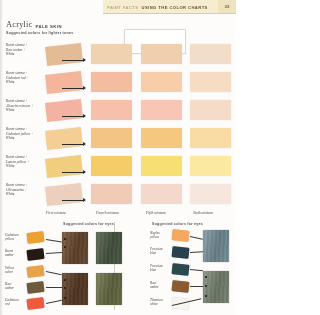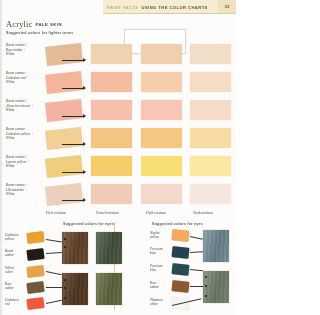--- a/index.html
+++ b/index.html
@@ -30,21 +30,21 @@
     position:absolute;right:0;top:0;width:18px;height:13px;
     background:#efe3bd;
     display:flex;align-items:center;justify-content:center;
     font-family:"Liberation Sans",sans-serif;font-size:4.4px;font-weight:700;color:#6a5d3c;
   }
   .rh-rule{position:absolute;left:103px;top:13px;width:133px;height:1px;background:#d8cba6;}
 
   
   .title{
     position:absolute;left:6px;top:20px;
-    display:flex;align-items:center;gap:3px;white-space:nowrap;
+    display:flex;align-items:flex-end;gap:3px;white-space:nowrap;
   }
   .title .t-main{font-family:"Liberation Serif",serif;font-size:8.4px;color:#4b463f;letter-spacing:.2px;}
   .title .t-sub{font-family:"Liberation Sans",sans-serif;font-size:4.2px;font-weight:700;
                 letter-spacing:.5px;color:#4b463f;text-transform:uppercase;}
   .subtitle{
     position:absolute;left:6px;top:31px;
     font-family:"Liberation Sans",sans-serif;font-size:3.7px;font-weight:700;
     letter-spacing:.22px;color:#55585c;white-space:nowrap;
   }
 

